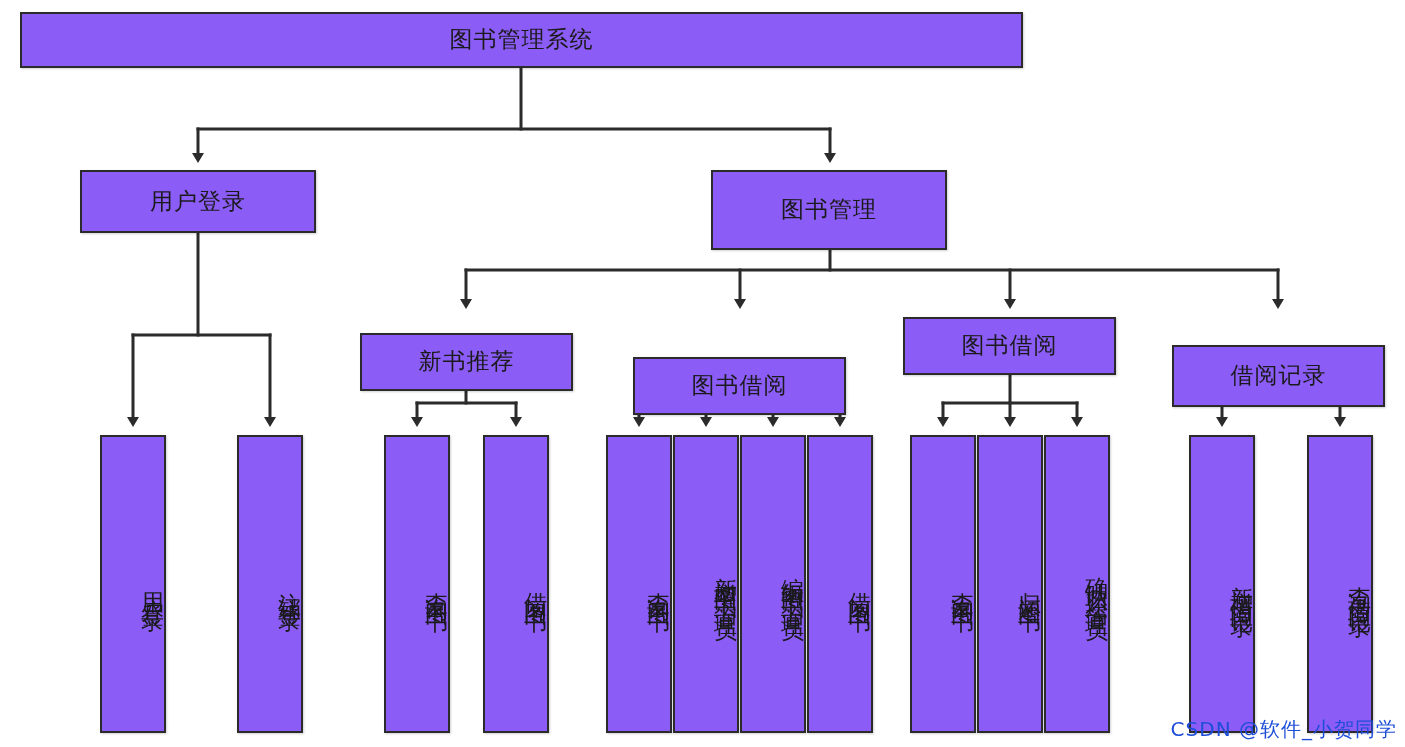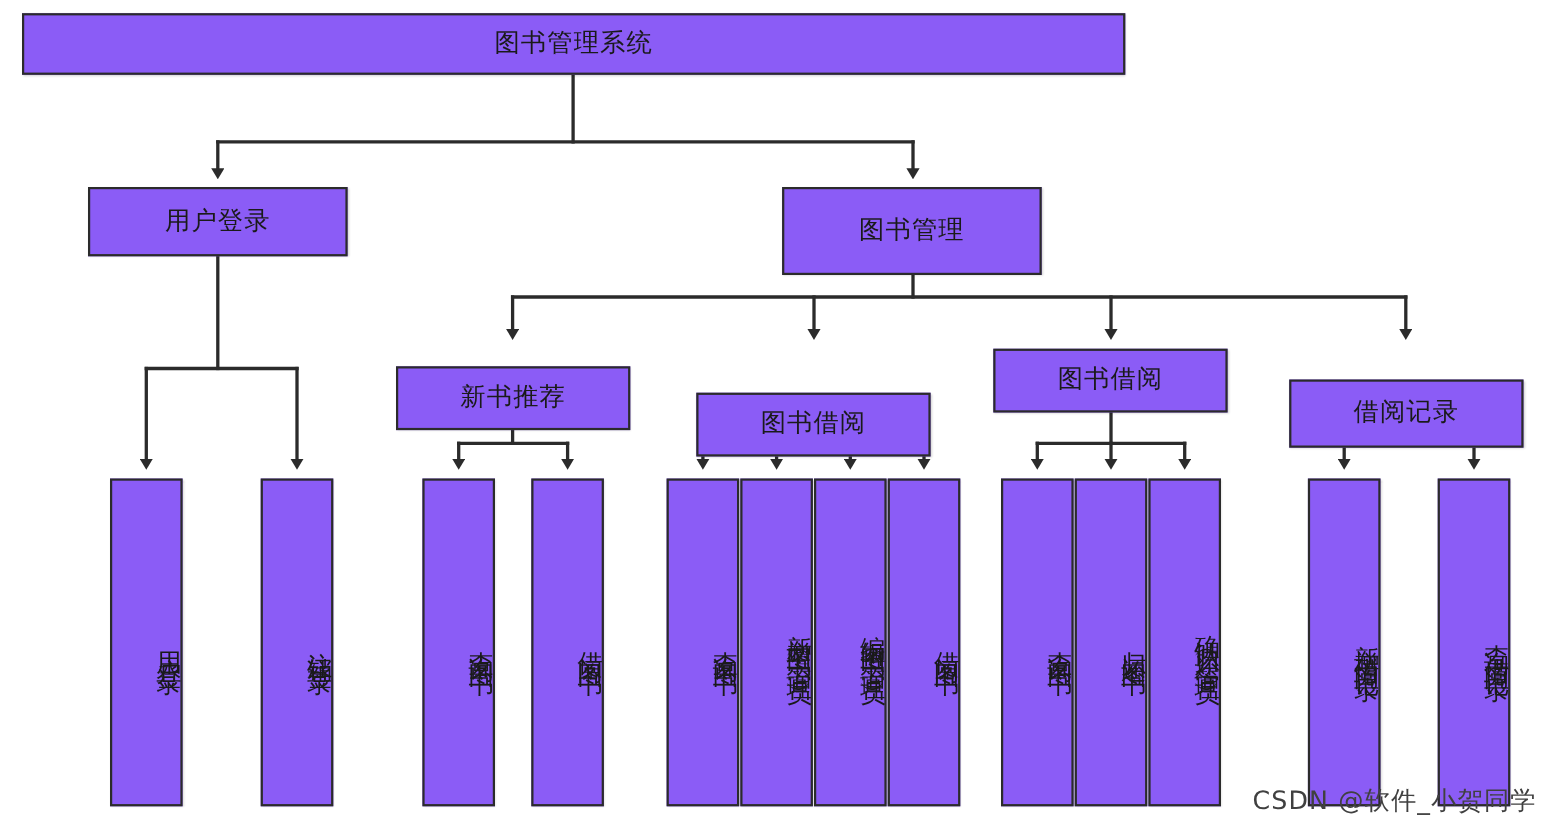--- a/index.html
+++ b/index.html
@@ -53,22 +53,22 @@
   }
   .node.vertical .vlabel {
     writing-mode: vertical-rl;
     text-orientation: upright;
     display: block;
   }
   .watermark {
     position: absolute;
     right: 8px;
     bottom: 4px;
-    font-size: 23px;
-    color: #404040;
+    font-size: 20px;
+    color: #1d4ed8;
     letter-spacing: 1px;
     white-space: nowrap;
     pointer-events: none;
     margin-top: 14px;
   }
 </style>
 </head>
 <body>
 
 <div id="diagram-root">

